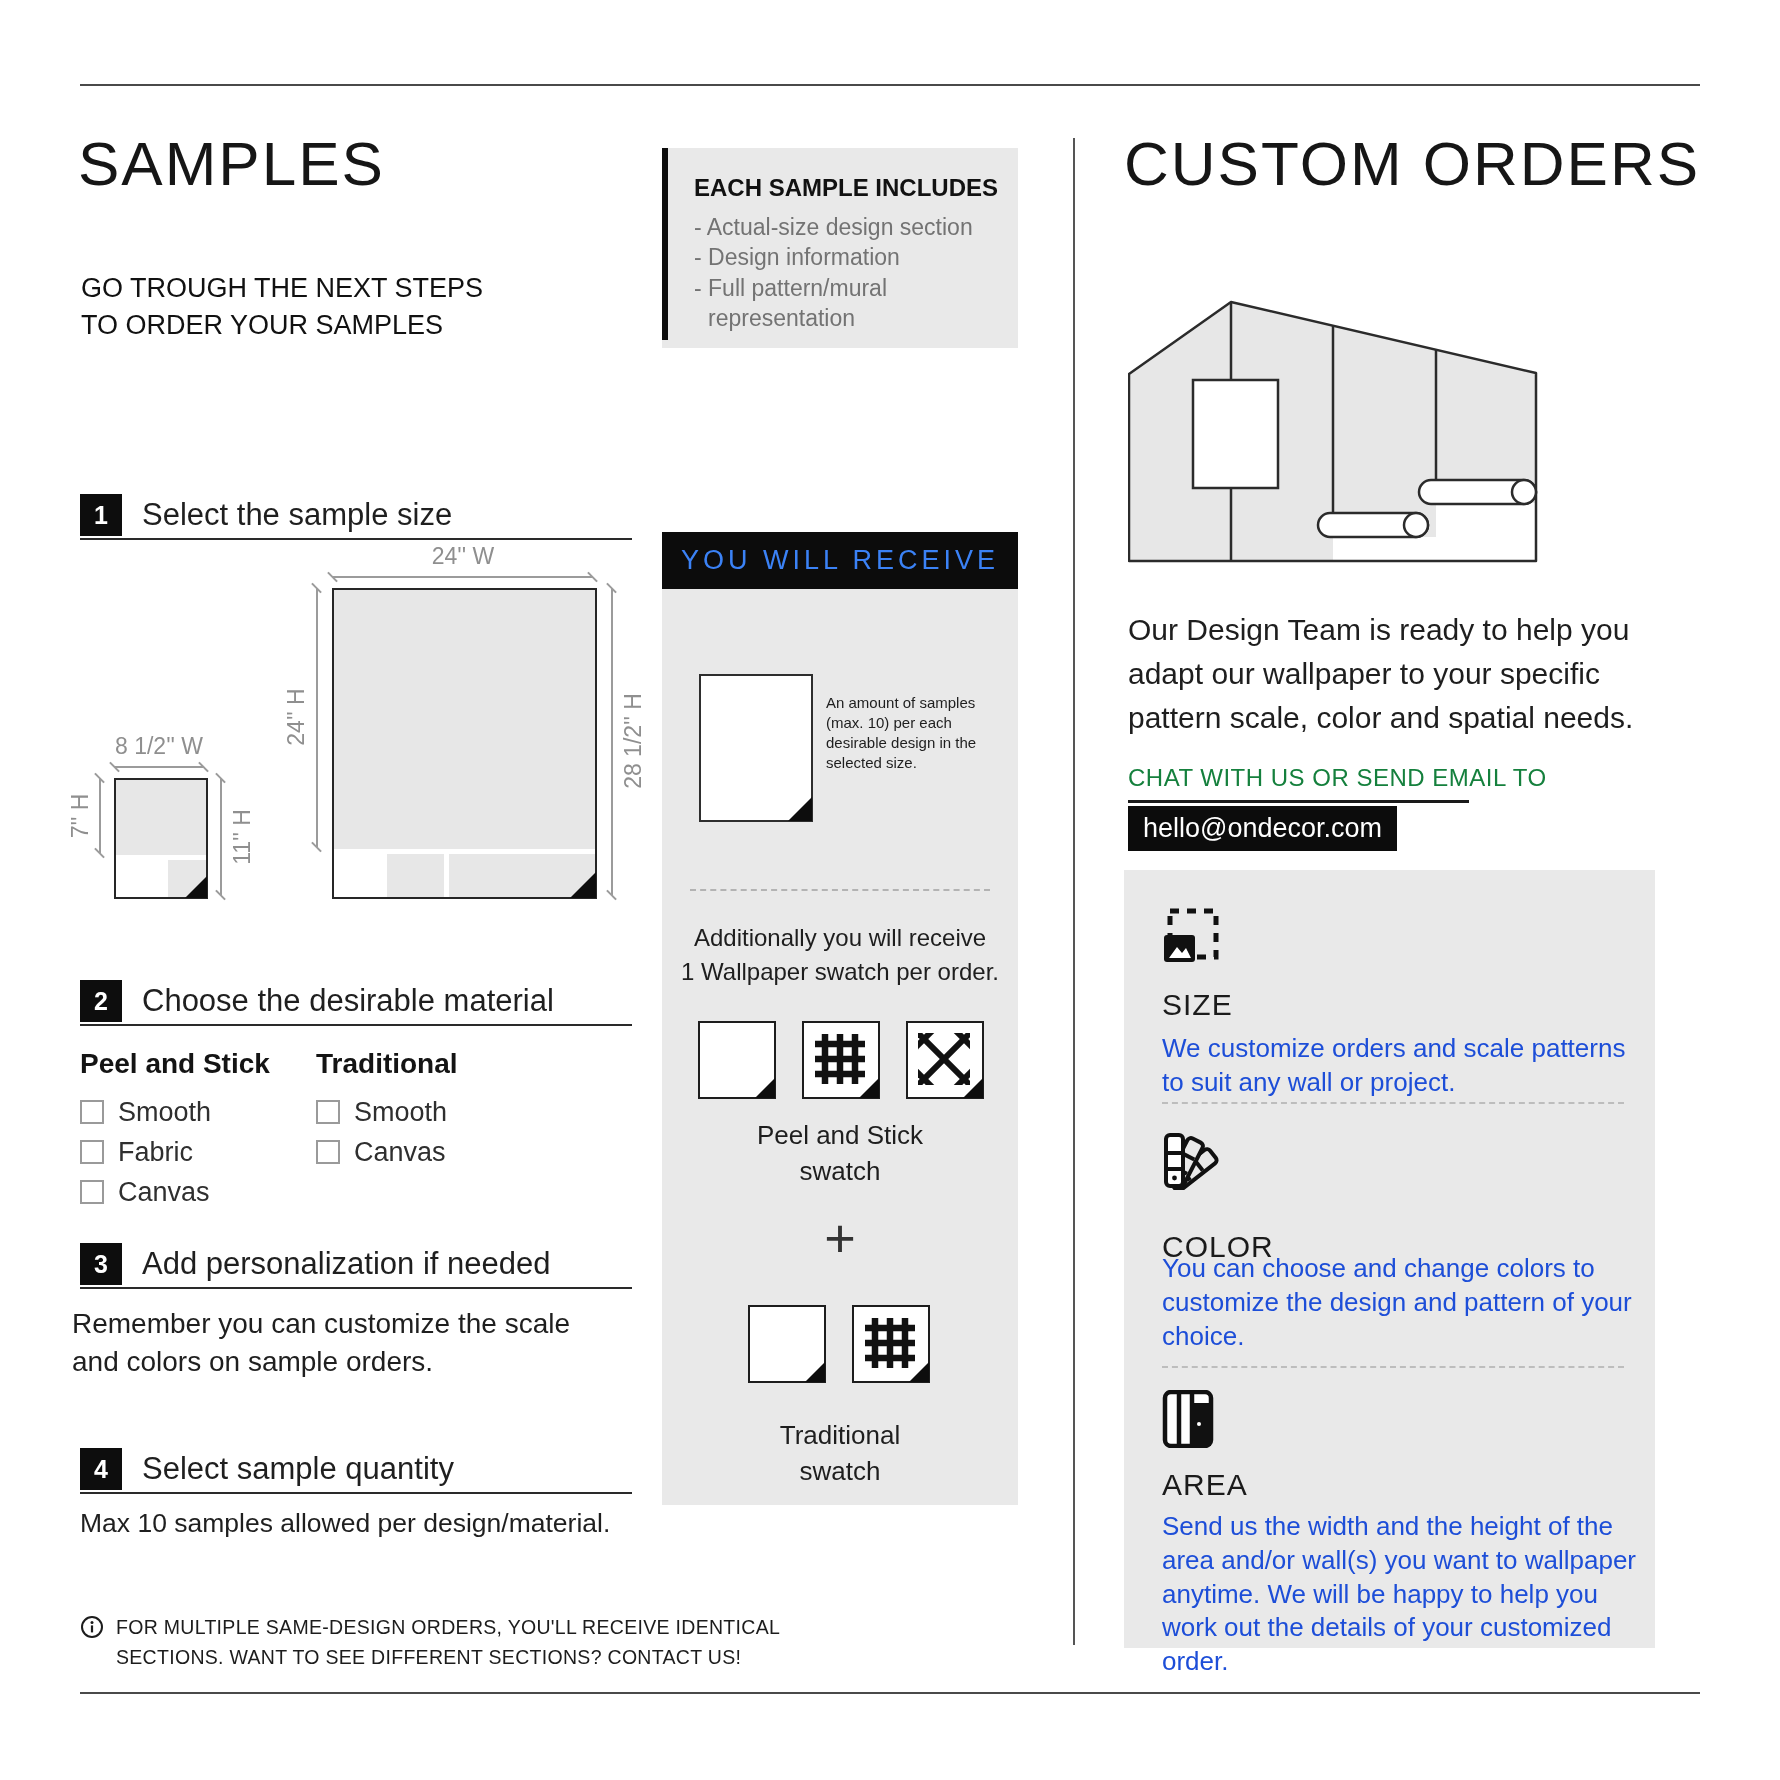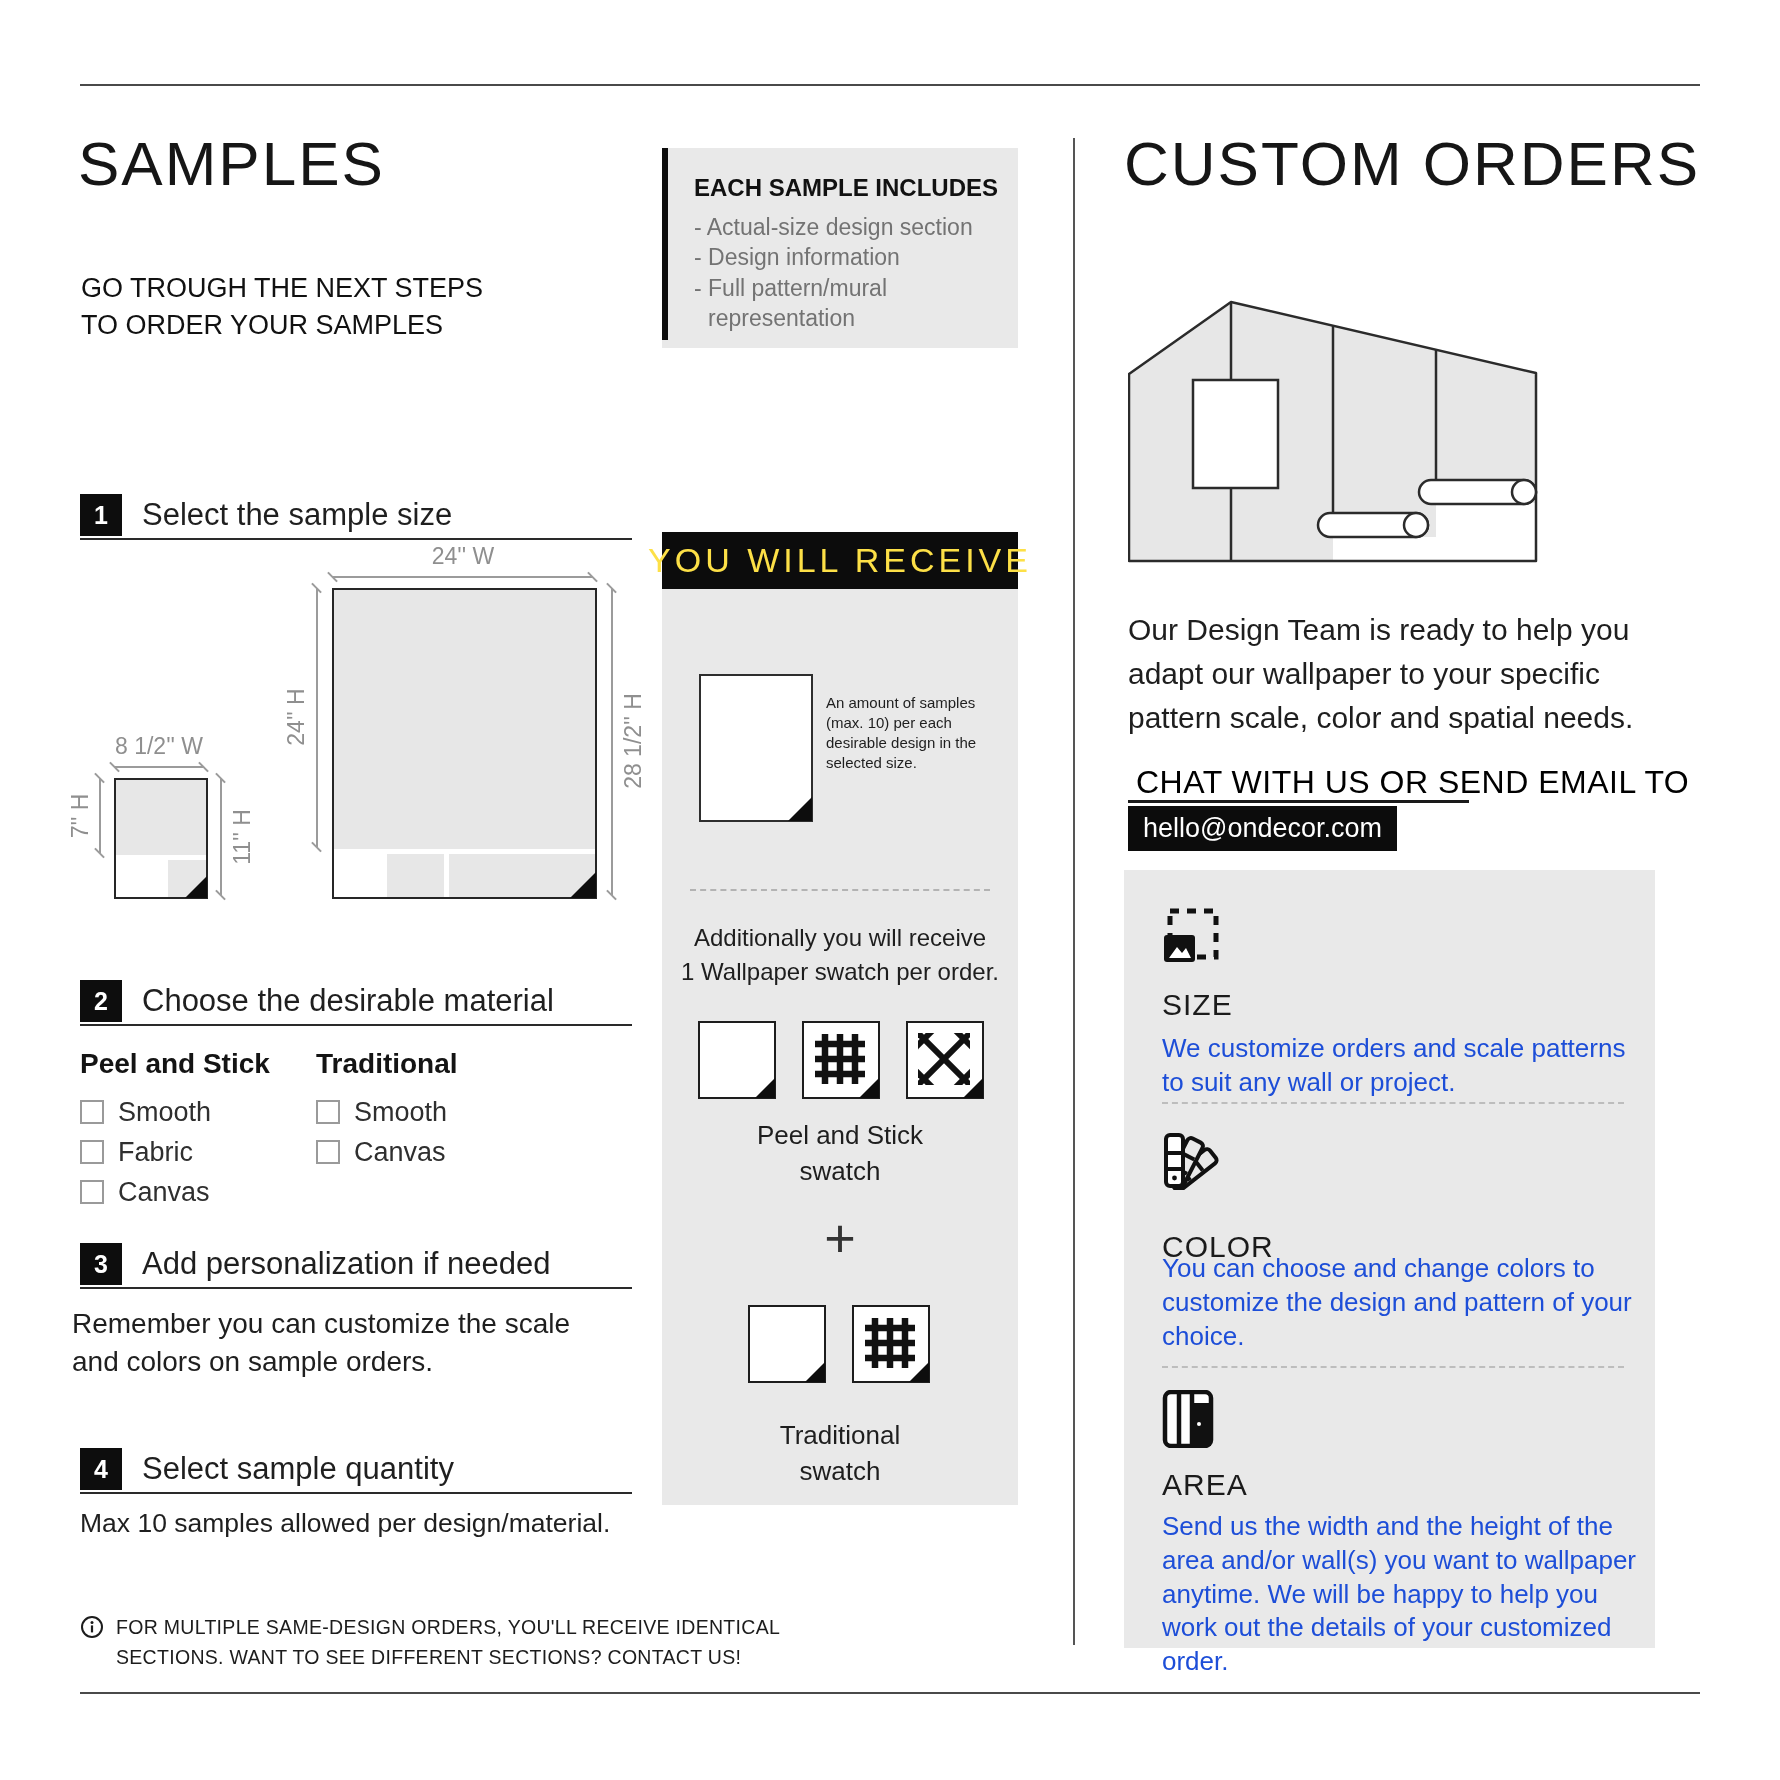--- a/index.html
+++ b/index.html
@@ -34,31 +34,31 @@
   .dimh i.a{left:-6px;top:0;} .dimh i.b{right:-6px;top:0;}
   .dimv i.a{top:-1px;left:-6px;} .dimv i.b{bottom:-1px;left:-6px;}
   .dimlab{position:absolute;color:#8f8f8f;font-size:23px;white-space:nowrap;transform:translate(-50%,-50%);}
   .dimlab.rot{transform:translate(-50%,-50%) rotate(-90deg);}
   
   .mattitle{font-size:28px;font-weight:700;color:#141414;}
   .opt{display:flex;align-items:center;gap:14px;font-size:27px;color:#2f2f2f;height:40px;}
   .cbox{width:20px;height:20px;border:2px solid #9a9a9a;background:#fff;flex:0 0 auto;}
   .body28{font-size:28px;line-height:1.36;color:#1f1f1f;}
   
-  .banner{position:absolute;left:662px;top:532px;width:356px;height:57px;background:#0c0c0c;color:#fde047;
-    font-size:34px;letter-spacing:4px;display:flex;align-items:center;justify-content:center;white-space:nowrap;}
+  .banner{position:absolute;left:662px;top:532px;width:356px;height:57px;background:#0c0c0c;color:#3b82f6;
+    font-size:27px;letter-spacing:4px;display:flex;align-items:center;justify-content:center;white-space:nowrap;}
   .rpanel{position:absolute;left:662px;top:589px;width:356px;height:916px;background:#e9e9e9;}
   .srect{position:absolute;left:37px;top:85px;width:110px;height:144px;background:#fff;border:2.5px solid #2e2e2e;}
   .rtext{position:absolute;left:164px;top:104px;width:178px;font-size:15px;line-height:1.33;color:#1e1e1e;}
   .dash{position:absolute;border-top:2px dashed #b3b3b3;}
   .centertx{position:absolute;left:0;width:356px;text-align:center;color:#1e1e1e;}
   .sw{position:absolute;width:78px;height:78px;background:#fff;border:2.5px solid #1d1d1d;box-sizing:border-box;}
   .plus{font-size:54px;font-weight:300;color:#333;}
   
-  .chatlab{font-size:32px;letter-spacing:.5px;color:#000000;white-space:nowrap;margin-left:8px;}
+  .chatlab{font-size:24px;letter-spacing:.5px;color:#15803d;white-space:nowrap;}
   .emailbadge{position:absolute;background:#0c0c0c;color:#fff;font-size:27px;padding:7px 15px;white-space:nowrap;}
   .cpanel{position:absolute;left:1124px;top:870px;width:531px;height:778px;background:#e9e9e9;}
   .ftitle{position:absolute;left:38px;font-size:30px;letter-spacing:1px;color:#1b1b1b;}
   .ftext{position:absolute;left:38px;font-size:26px;line-height:1.3;color:#1d4ed8;}
   .fdash{position:absolute;left:38px;width:462px;border-top:2px dashed #bdbdbd;}
   .note{position:absolute;left:80px;top:1612px;display:flex;gap:12px;}
   .notetx{font-size:19.5px;line-height:1.55;letter-spacing:.3px;color:#1c1c1c;}
 </style>
 </head>
 <body>

